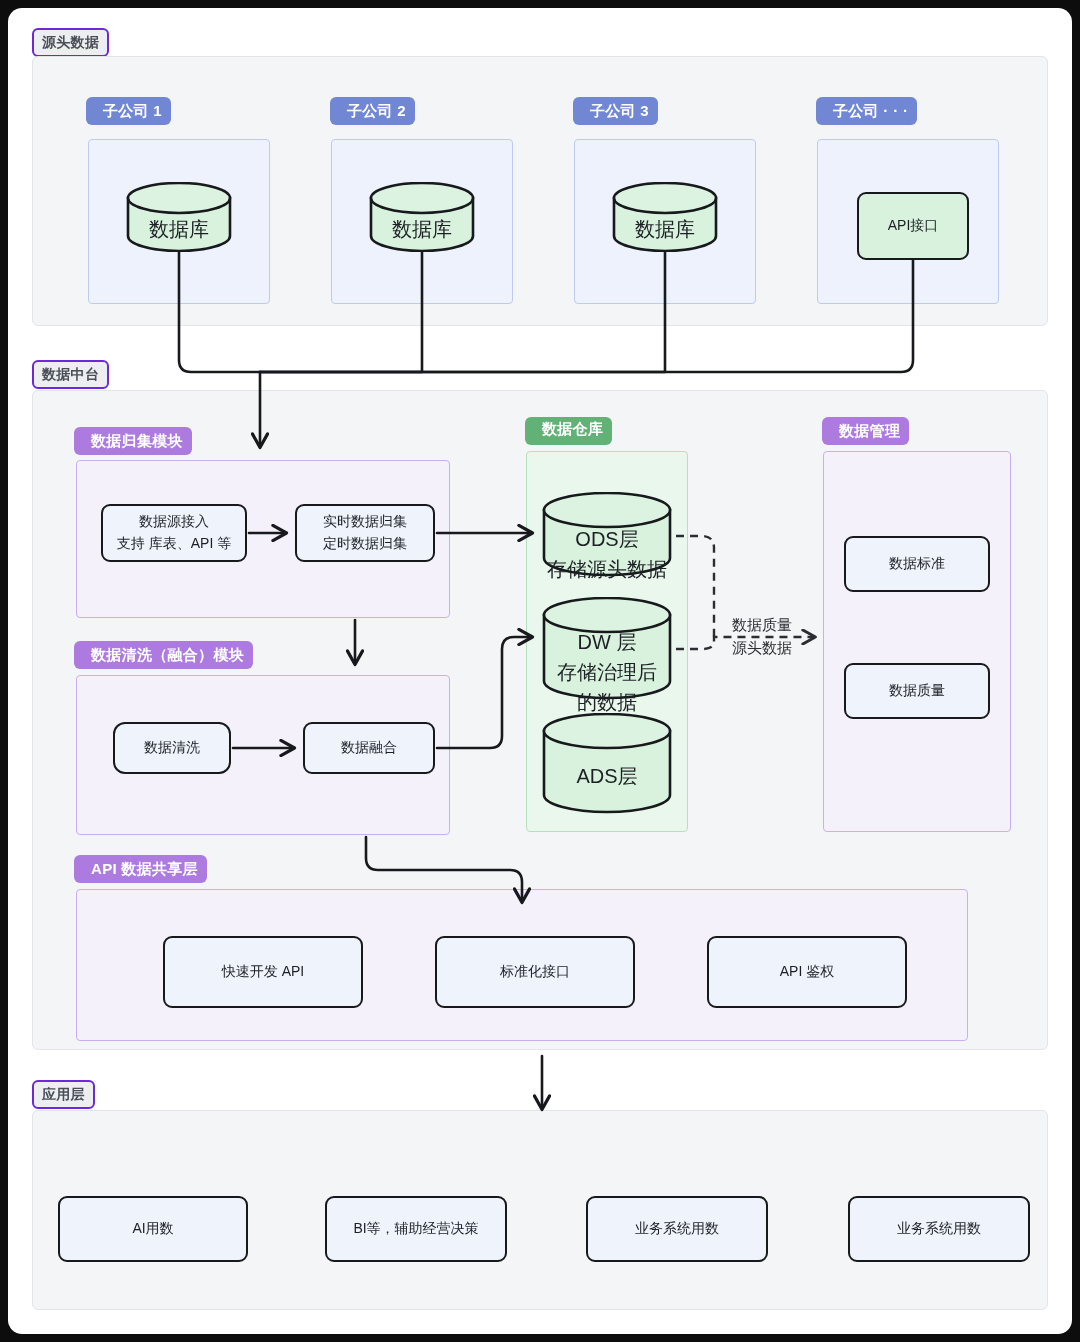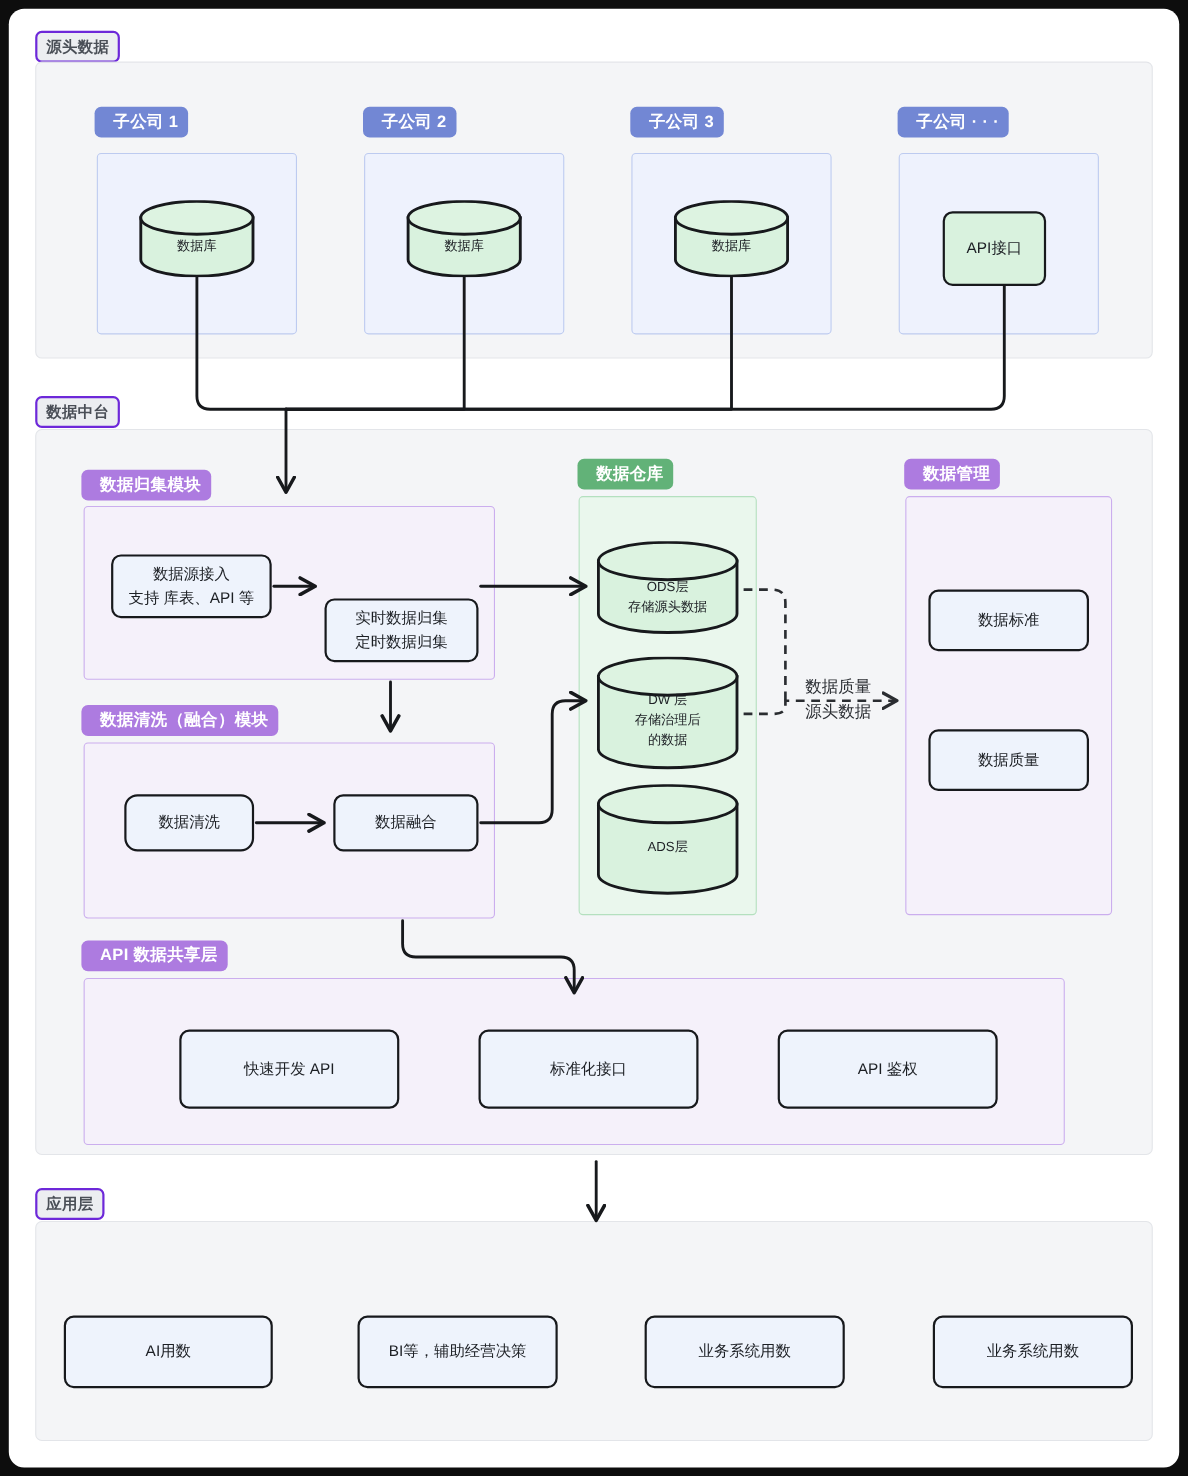--- a/index.html
+++ b/index.html
@@ -89,21 +89,21 @@
   
   .cyl {
     position: absolute;
   }
   .cyl svg { display:block; }
   .cyl .cyl-label {
     position: absolute;
     left: 0; right: 0;
     text-align: center;
     color: #1c1f24;
-    font-size: 12px;
+    font-size: 20px;
     line-height: 1.5;
     pointer-events: none;
   }
   
   #wires {
     position: absolute;
     left: 0; top: 0;
     width: 1080px; height: 1342px;
     pointer-events: none;
   }
@@ -164,48 +164,48 @@
     <div class="cyl" style="left:603px; top:174px; width:108px; height:70px;">
       <svg width="108" height="70" viewBox="0 0 108 70">
         <path d="M3 16 L3 54 A51 15 0 0 0 105 54 L105 16 Z" fill="#d9f2de" stroke="#17191c" stroke-width="2.6"></path>
         <ellipse cx="54" cy="16" rx="51" ry="15" fill="#ddf3e1" stroke="#17191c" stroke-width="2.6"></ellipse>
       </svg>
       <div class="cyl-label" style="top:32px;">数据库</div>
     </div>
 
     <div class="badge badge-blue" style="left:808px; top:89px;">子公司 · · ·</div>
     <div class="group inner-blue" style="left:809px; top:131px; width:182px; height:165px;"></div>
-    <div class="pbox green" style="left:849px; top:184px; width:94px; height:68px;">
+    <div class="pbox green" style="left:849px; top:184px; width:112px; height:68px;">
       <span>API接口</span>
     </div>
 
     <div class="badge badge-gray" style="left:24px; top:352px;">数据中台</div>
     <div class="group gray-group" style="left:24px; top:382px; width:1016px; height:660px;"></div>
 
     <div class="badge badge-purple" style="left:66px; top:419px;">数据归集模块</div>
     <div class="group inner-purple" style="left:68px; top:452px; width:374px; height:158px;"></div>
     <div class="pbox" style="left:93px; top:496px; width:146px; height:58px; flex-direction:column;">
       <span>数据源接入</span>
       <span>支持 库表、API 等</span>
     </div>
-    <div class="pbox" style="left:287px; top:496px; width:140px; height:58px; flex-direction:column;margin-top:40px;">
+    <div class="pbox" style="left:287px; top:496px; width:140px; height:58px; flex-direction:column;">
       <span>实时数据归集</span>
       <span>定时数据归集</span>
     </div>
 
     <div class="badge badge-purple" style="left:66px; top:633px;">数据清洗（融合）模块</div>
     <div class="group inner-purple" style="left:68px; top:667px; width:374px; height:160px;"></div>
     <div class="pbox" style="left:105px; top:714px; width:118px; height:52px;border-radius:12px;">
       <span>数据清洗</span>
     </div>
     <div class="pbox" style="left:295px; top:714px; width:132px; height:52px;">
       <span>数据融合</span>
     </div>
 
-    <div class="badge badge-green" style="left:517px; top:409px;">数据仓库</div>
+    <div class="badge badge-green" style="left:517px; top:409px;font-family:Liberation Mono, monospace;">数据仓库</div>
     <div class="group inner-green" style="left:518px; top:443px; width:162px; height:381px;"></div>
 
     <div class="cyl" style="left:533px; top:484px; width:132px; height:86px;">
       <svg width="132" height="86" viewBox="0 0 132 86">
         <path d="M3 18 L3 66 A63 17 0 0 0 129 66 L129 18 Z" fill="#d9f2de" stroke="#17191c" stroke-width="2.6"></path>
         <ellipse cx="66" cy="18" rx="63" ry="17" fill="#ddf3e1" stroke="#17191c" stroke-width="2.6"></ellipse>
       </svg>
       <div class="cyl-label" style="top:32px;">
         <div>ODS层</div>
         <div>存储源头数据</div>

